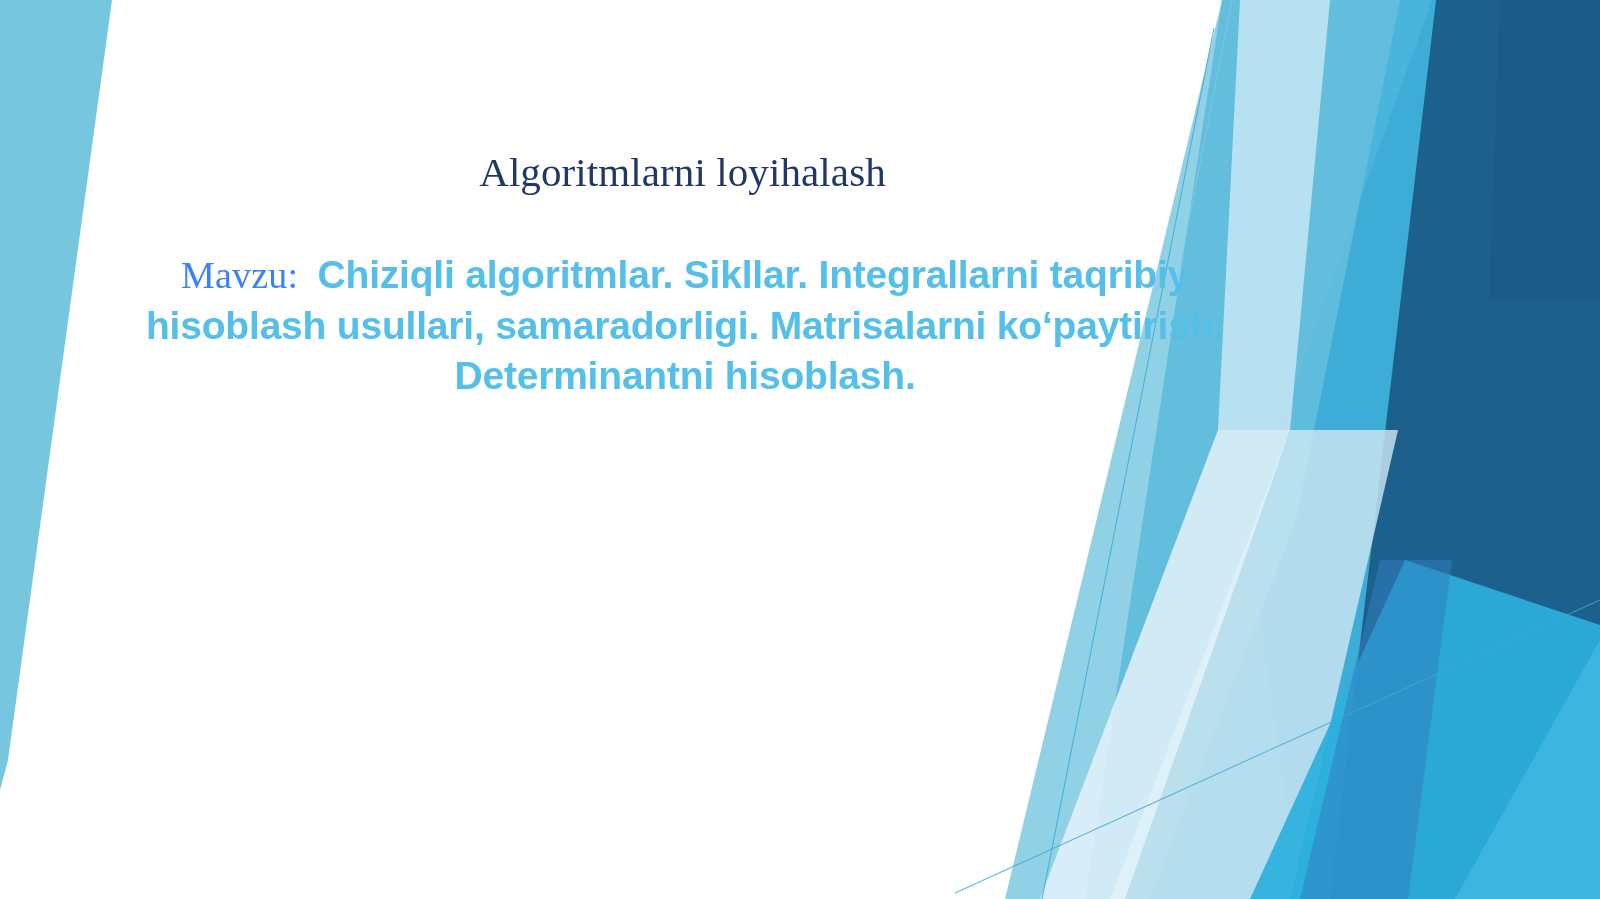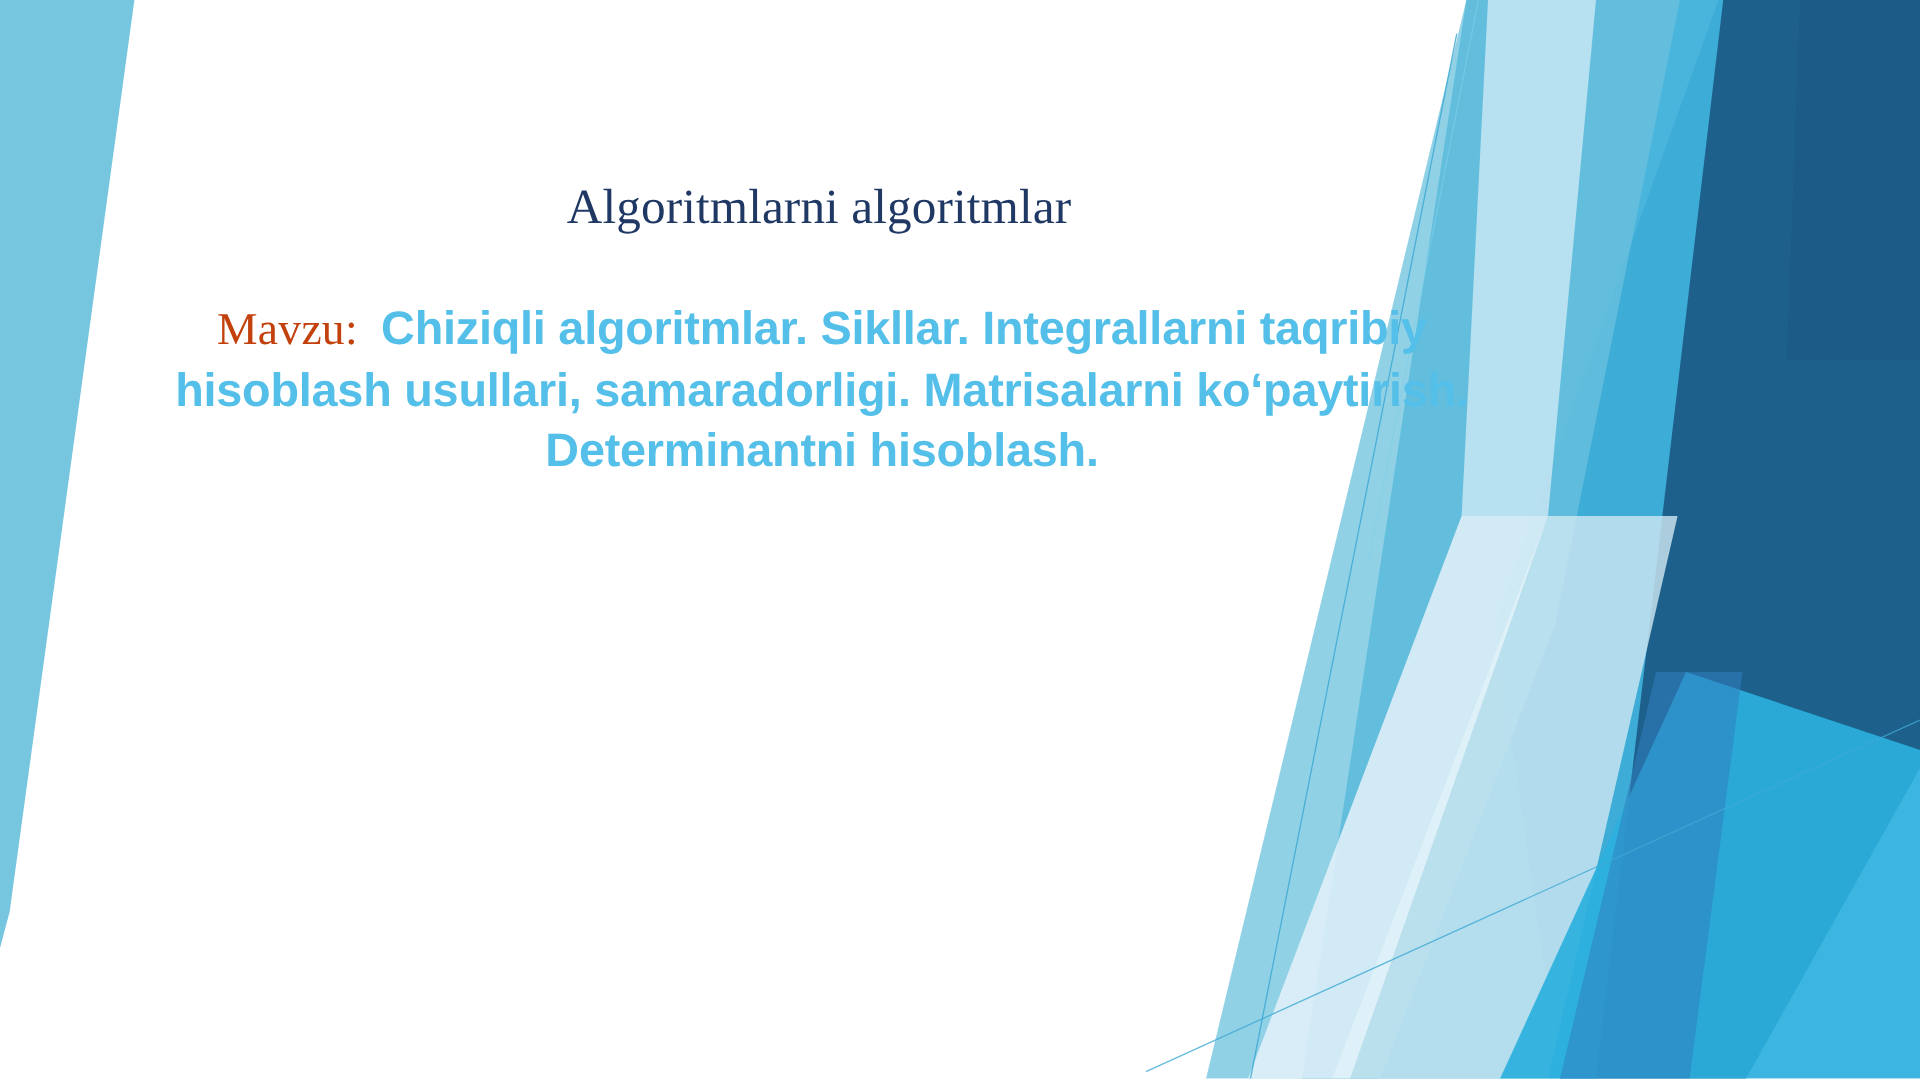--- a/index.html
+++ b/index.html
@@ -57,21 +57,21 @@
     top: 250px;
     width: 1090px;
     text-align: center;
     line-height: 1.30;
   }
 
   .topic-label {
     font-family: "Liberation Serif", "DejaVu Serif", serif;
     font-size: 38px;
     font-weight: 400;
-    color: #c2410c;
+    color: #3b82f6;
     letter-spacing: 0.2px;
   }
 
   .topic-value {
     font-family: "Liberation Sans", sans-serif;
     font-size: 39px;
     font-weight: 700;
     color: #54bfe8;
     letter-spacing: -0.2px;
   }
@@ -103,20 +103,20 @@
 
     <polygon points="1500,0 1600,0 1600,300 1489,300" fill="#1b5783" opacity="0.55"></polygon>
 
     <line x1="1214" y1="28" x2="1042" y2="899" stroke="#3fa9d4" stroke-width="1.1" opacity="0.85"></line>
     <line x1="955" y1="893" x2="1600" y2="600" stroke="#3fa9d4" stroke-width="1.1" opacity="0.8"></line>
     <line x1="1232" y1="0" x2="1140" y2="470" stroke="#7fd0ea" stroke-width="1" opacity="0.6"></line>
   </svg>
 
   <div id="content">
 
-    <h1 id="slide-title">Algoritmlarni algoritmlar</h1>
+    <h1 id="slide-title">Algoritmlarni loyihalash</h1>
 
     <div id="topic-block">
       <span class="topic-label">Mavzu:</span><span class="topic-label">&nbsp; </span><span class="topic-value">Chiziqli algoritmlar. Sikllar. Integrallarni taqribiy hisoblash usullari, samaradorligi. Matrisalarni ko‘paytirish. Determinantni hisoblash.</span>
     </div>
 
   </div>
 </div>
 
 </body></html>

